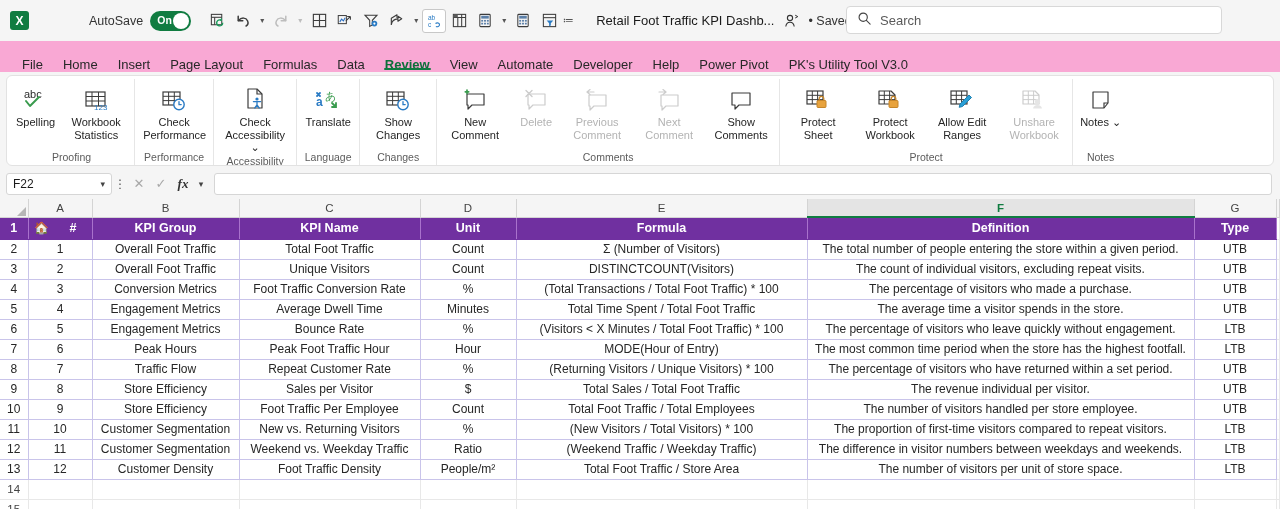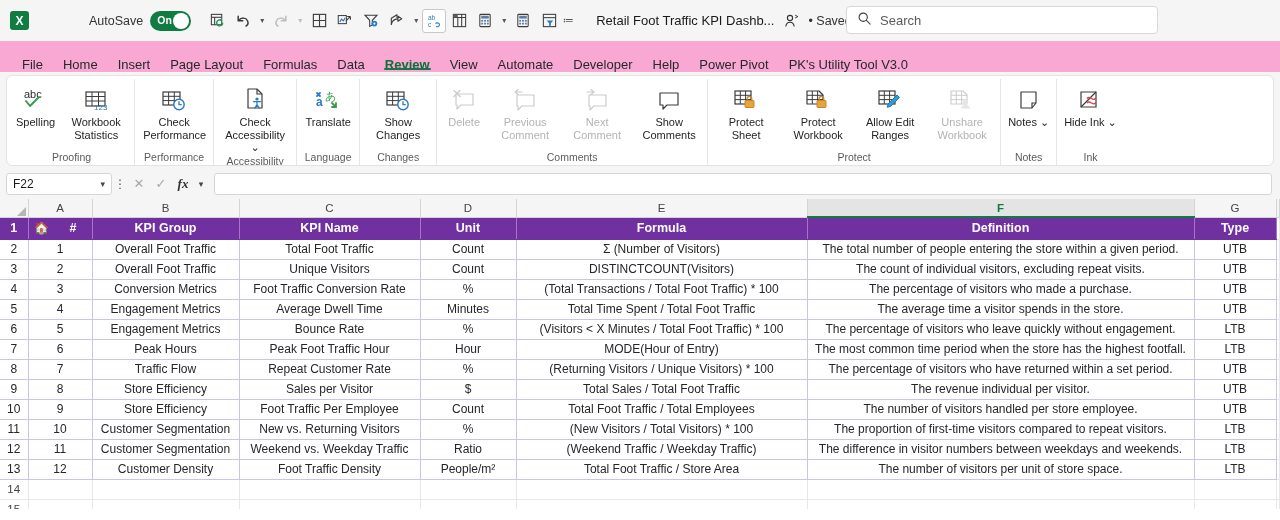--- a/index.html
+++ b/index.html
@@ -62,21 +62,21 @@
   .doc-title {
     font-size: 13px; color: #1a1a1a; margin-left: 22px; white-space: nowrap;
   }
   .share-ico { margin-left: 10px; display:flex; align-items:center; color:#333; }
   .saved {
     font-size: 12.5px; color: #333; margin-left: 8px; white-space: nowrap;
     display:flex; align-items:center; gap:5px; cursor:pointer;
   }
   .searchbox {
     position: absolute; left: 846px; top: 6px;
-    width: 312px; height: 28px;
+    width: 376px; height: 28px;
     background: #fff; border: 1px solid #d8d8d8; border-radius: 4px;
     display: flex; align-items: center; padding: 0 10px;
   }
   .searchbox .ph { font-size: 13px; color: #5a5a5a; margin-left: 8px; }
 
   
   .tabbar {
     height: 31px; background: #f9a8d4;
     display: flex; align-items: flex-end; padding-left: 12px;
     border-bottom: none;
@@ -452,20 +452,29 @@
               </svg>
         </span>
         <span class="rlabel">Show Changes</span>
       </div>
     </div>
     <div class="rg-title">Changes</div>
   </div>
 
   <div class="rgroup">
     <div class="rg-items">
+      <div class="ritem" style="min-width:58px">
+        <span class="ricon">
+          <svg width="28" height="24" viewBox="0 0 28 24">
+                <path d="M6 5h17v11H11l-4 4v-4H6z" fill="#fff" stroke="#3c3c3c" stroke-width="1.2" stroke-linejoin="round"></path>
+                <path d="M6 4.5V1M4.3 2.8h3.4" stroke="#3a9b4e" stroke-width="1.7" stroke-linecap="round"></path>
+              </svg>
+        </span>
+        <span class="rlabel">New Comment</span>
+      </div>
       <div class="ritem disabled" style="min-width:50px">
         <span class="ricon">
           <svg width="28" height="24" viewBox="0 0 28 24">
                 <path d="M6 5h17v11H11l-4 4v-4H6z" fill="#fff" stroke="#7a7a7a" stroke-width="1.2" stroke-linejoin="round"></path>
                 <path d="M4 1.5l6 6M10 1.5l-6 6" stroke="#7a7a7a" stroke-width="1.4" stroke-linecap="round"></path>
               </svg>
         </span>
         <span class="rlabel">Delete</span>
       </div>
       <div class="ritem disabled" style="min-width:62px">
@@ -555,36 +564,20 @@
                 <path d="M5 3h15v11l-4 5H5z" fill="#fff" stroke="#3c3c3c" stroke-width="1.2" stroke-linejoin="round"></path>
                 <path d="M20 14h-4v5" fill="none" stroke="#3c3c3c" stroke-width="1.2"></path>
               </svg>
         </span>
         <span class="rlabel">Notes ⌄</span>
       </div>
     </div>
     <div class="rg-title">Notes</div>
   </div>
 
-  <div class="rgroup">
-    <div class="rg-items">
-      <div class="ritem" style="min-width:44px">
-        <span class="ricon">
-          <svg width="26" height="24" viewBox="0 0 26 24">
-                <path d="M4 3h15v15H4z" fill="none" stroke="#3c3c3c" stroke-width="1.2"></path>
-                <path d="M4 18L19 3" stroke="#3c3c3c" stroke-width="1.2"></path>
-                <path d="M10 9.5c1.5-2 3-1 4.5 0s3 1.5 4.5-.5" fill="none" stroke="#d04545" stroke-width="1.3"></path>
-                <path d="M10 14c1.5-2 3-1 4.5 0s3 1.5 4.5-.5" fill="none" stroke="#d04545" stroke-width="1.3"></path>
-              </svg>
-        </span>
-        <span class="rlabel">Hide Ink ⌄</span>
-      </div>
-    </div>
-    <div class="rg-title">Ink</div>
-  </div>
 
  </div>
 </div>
 
 <div class="fbar">
   <div class="namebox">
     <span>F22</span>
     <span style="font-size:9px;color:#444">▾</span>
   </div>
   <div class="dots">⋮</div>

